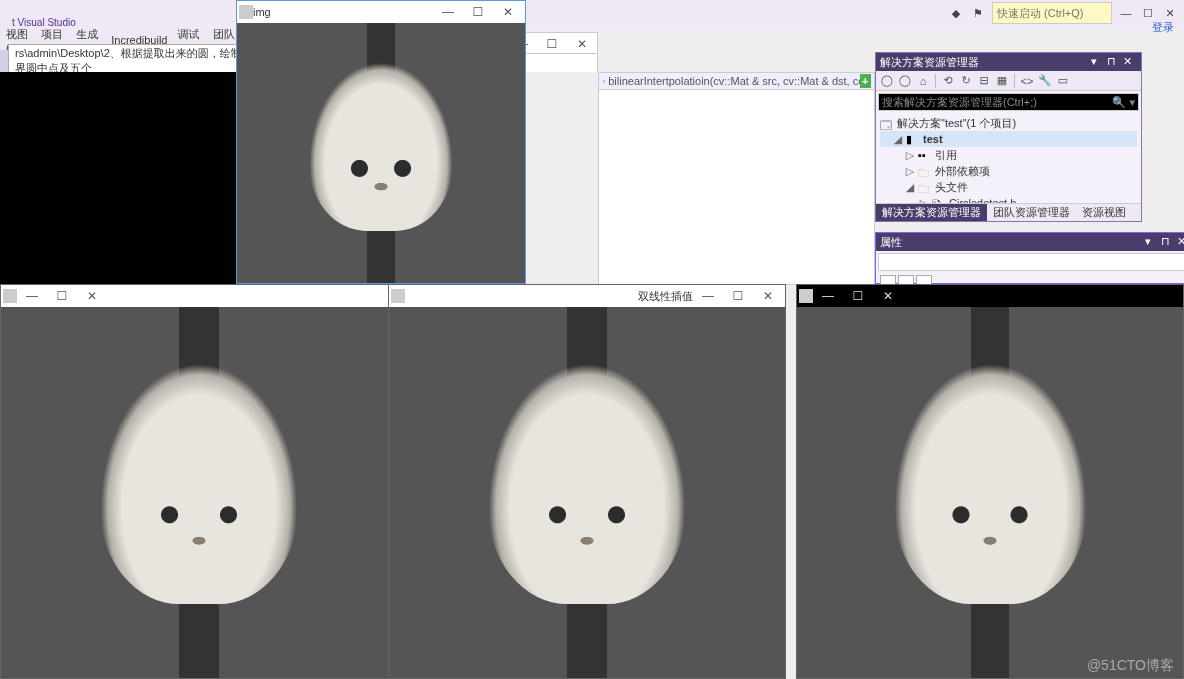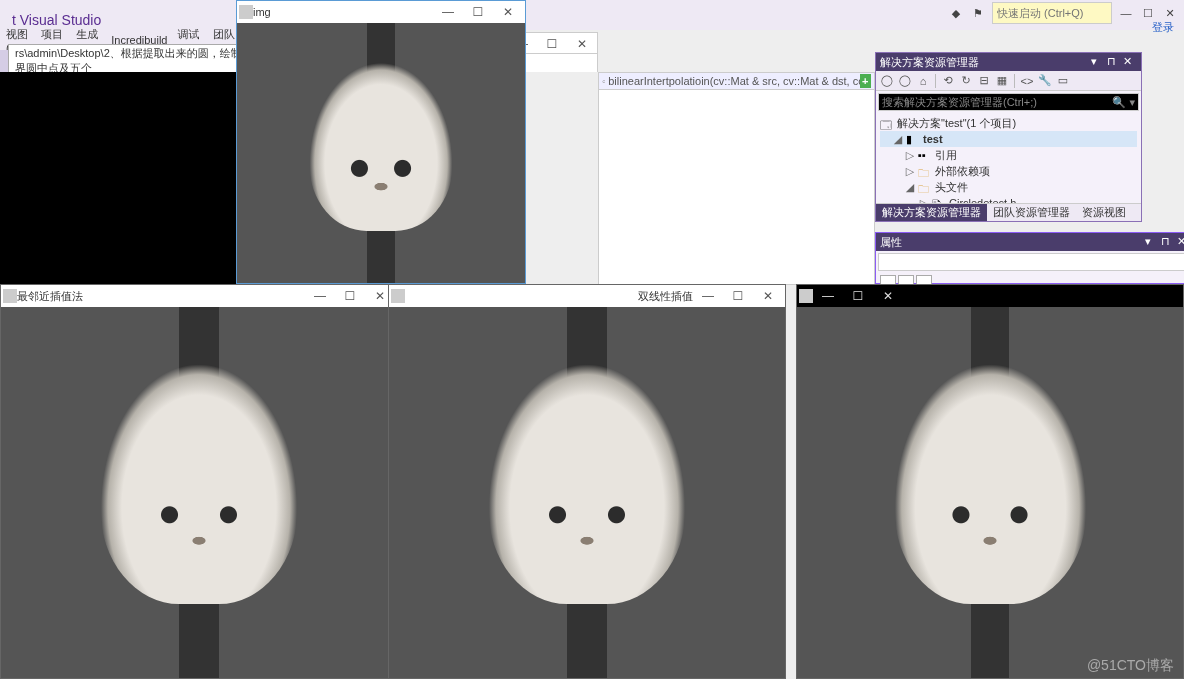--- a/index.html
+++ b/index.html
@@ -12,21 +12,21 @@
 .titlebar.dark .title-text { color:#fff; }
 .win-btns { display:flex; }
 .win-btn { width:30px; height:22px; display:flex; align-items:center; justify-content:center; color:#555; font-size:12px; }
 .titlebar.dark .win-btn { color:#ddd; }
 .img-area { width:100%; height:calc(100% - 22px); background:#222; overflow:hidden; }
 .cat { width:100%; height:100%; position:relative; background:linear-gradient(90deg,#555 0 45%,#333 45% 55%,#555 55% 100%); }
 .cat:before{ content:""; position:absolute; left:25%; top:15%; width:50%; height:65%; background:radial-gradient(ellipse at 50% 60%, #e8e4de 0 55%, #b6b2aa 65%, transparent 70%); border-radius:50% 50% 40% 40%; }
 .cat:after{ content:""; position:absolute; left:33%; top:52%; width:34%; height:20%; background:radial-gradient(circle at 28% 20%, #2c2c2c 0 8px, transparent 9px), radial-gradient(circle at 72% 20%, #2c2c2c 0 8px, transparent 9px), radial-gradient(ellipse at 50% 55%, #8a7e72 0 6px, transparent 7px);}
 
 #vs-top { left:0; top:0; width:1184px; height:30px; background:#eee9f4; display:flex; align-items:flex-end; padding-left:6px; }
-#vs-top .vslogo{color:#5a2d91;font-size:14px;padding:2px 6px;}
+#vs-top .vslogo{color:#5a2d91;font-size:10px;padding:2px 6px;}
 #vs-top-right{ position:absolute; right:6px; top:2px; display:flex; gap:6px; align-items:center;}
 #vs-top-right .qstart{background:#fef9c3;border:1px solid #ccc;padding:4px 4px;color:#888;width:120px;}
 #vs-top-right .top-icon{width:16px;height:14px;color:#444;display:flex;align-items:center;justify-content:center;}
 #login{position:absolute;right:10px;top:20px;color:#2a62c8;}
 #menu { left:0; top:30px; width:236px; height:20px; background:#eee9f4; display:flex; gap:10px; padding-left:6px; align-items:center;}
 #menu span{color:#333;}
 #tab-row{left:0;top:50px;width:268px;height:22px;background:#d5cde5;display:flex;align-items:center;padding-left:8px;}
 #tab-row .tab{background:#fff;border:1px solid #aaa;padding:1px 6px;color:#333;}
 
 #black-area{left:0;top:72px;width:236px;height:212px;background:#000;}
@@ -214,21 +214,20 @@
   <div class="bticons">
     <span class="bic"></span>
     <span class="bic"></span>
     <span class="bic"></span>
   </div>
 </div>
 
 <div id="w1" class="abs result-win">
   <div class="titlebar">
     <span class="title-icon"></span>
-    <span class="title-text">最邻近插值法</span>
     <div class="win-btns">
       <span class="win-btn">—</span>
       <span class="win-btn">☐</span>
       <span class="win-btn">✕</span>
     </div>
   </div>
   <div class="img-area">
       <div class="cat"></div>
     </div>
 </div>

